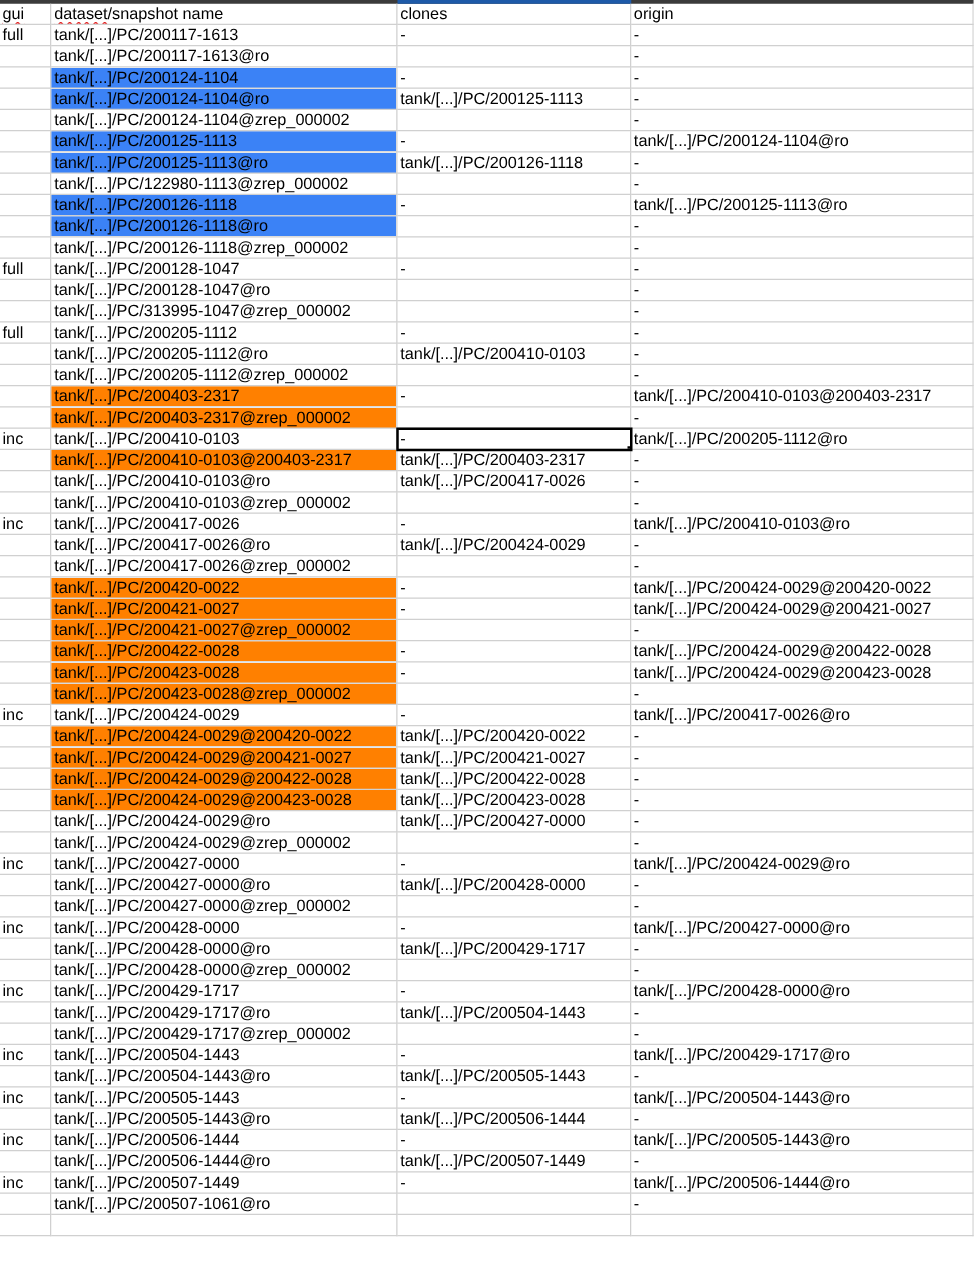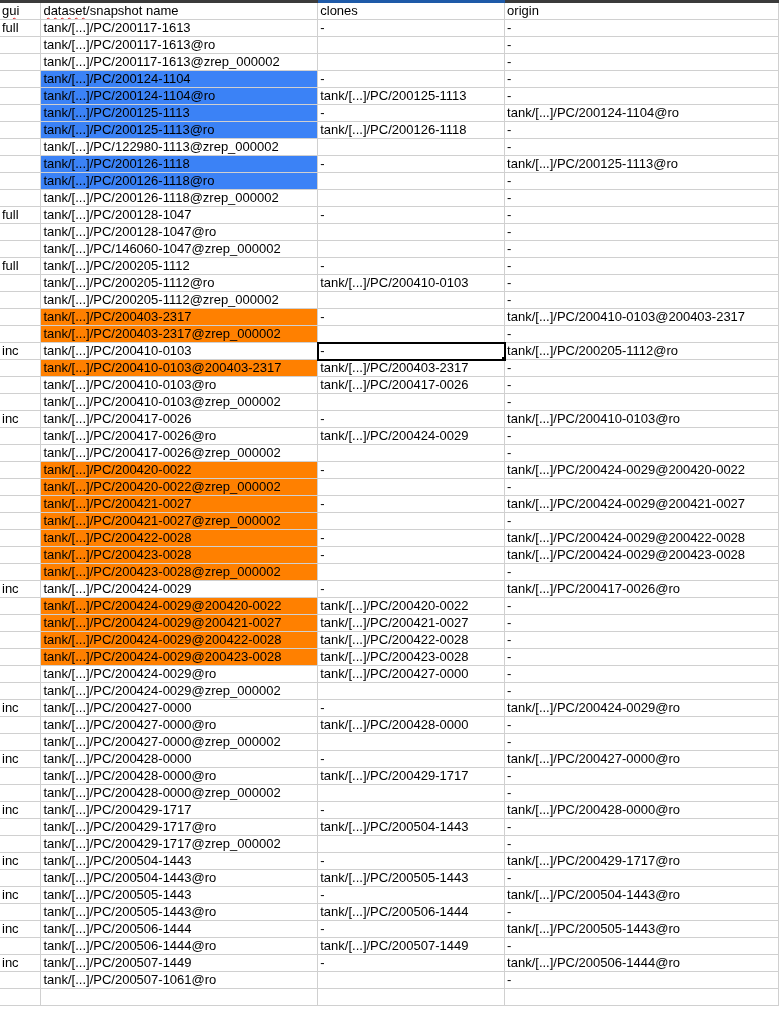--- a/index.html
+++ b/index.html
@@ -51,38 +51,38 @@
         <td class="origin-cell">-</td>
       </tr>
       <tr>
         <td></td>
         <td>tank/[...]/PC/200117-1613@ro</td>
         <td class="clones-cell"></td>
         <td class="origin-cell">-</td>
       </tr>
       <tr>
         <td></td>
-        <td>tank/[...]/PC/200117-1613@zrep_000002</td>
-        <td class="clones-cell"></td>
-        <td class="origin-cell">-</td>
-      </tr>
-      <tr>
-        <td></td>
         <td class="hl-yellow">tank/[...]/PC/200124-1104</td>
         <td class="clones-cell">-</td>
         <td class="origin-cell">-</td>
       </tr>
       <tr>
         <td></td>
         <td class="hl-yellow hl-last">tank/[...]/PC/200124-1104@ro</td>
         <td class="clones-cell">tank/[...]/PC/200125-1113</td>
         <td class="origin-cell">-</td>
       </tr>
       <tr>
         <td></td>
+        <td>tank/[...]/PC/200124-1104@zrep_000002</td>
+        <td class="clones-cell"></td>
+        <td class="origin-cell">-</td>
+      </tr>
+      <tr>
+        <td></td>
         <td class="hl-yellow">tank/[...]/PC/200125-1113</td>
         <td class="clones-cell">-</td>
         <td class="origin-cell">tank/[...]/PC/200124-1104@ro</td>
       </tr>
       <tr>
         <td></td>
         <td class="hl-yellow hl-last">tank/[...]/PC/200125-1113@ro</td>
         <td class="clones-cell">tank/[...]/PC/200126-1118</td>
         <td class="origin-cell">-</td>
       </tr>
@@ -117,21 +117,21 @@
         <td class="origin-cell">-</td>
       </tr>
       <tr>
         <td></td>
         <td>tank/[...]/PC/200128-1047@ro</td>
         <td class="clones-cell"></td>
         <td class="origin-cell">-</td>
       </tr>
       <tr>
         <td></td>
-        <td>tank/[...]/PC/146060-1047@zrep_000002</td>
+        <td>tank/[...]/PC/313995-1047@zrep_000002</td>
         <td class="clones-cell"></td>
         <td class="origin-cell">-</td>
       </tr>
       <tr>
         <td>full</td>
         <td>tank/[...]/PC/200205-1112</td>
         <td class="clones-cell">-</td>
         <td class="origin-cell">-</td>
       </tr>
       <tr>
@@ -198,26 +198,20 @@
         <td></td>
         <td>tank/[...]/PC/200417-0026@zrep_000002</td>
         <td class="clones-cell"></td>
         <td class="origin-cell">-</td>
       </tr>
       <tr>
         <td></td>
         <td class="hl-orange">tank/[...]/PC/200420-0022</td>
         <td class="clones-cell">-</td>
         <td class="origin-cell">tank/[...]/PC/200424-0029@200420-0022</td>
-      </tr>
-      <tr>
-        <td></td>
-        <td class="hl-orange">tank/[...]/PC/200420-0022@zrep_000002</td>
-        <td class="clones-cell"></td>
-        <td class="origin-cell">-</td>
       </tr>
       <tr>
         <td></td>
         <td class="hl-orange">tank/[...]/PC/200421-0027</td>
         <td class="clones-cell">-</td>
         <td class="origin-cell">tank/[...]/PC/200424-0029@200421-0027</td>
       </tr>
       <tr>
         <td></td>
         <td class="hl-orange">tank/[...]/PC/200421-0027@zrep_000002</td>

